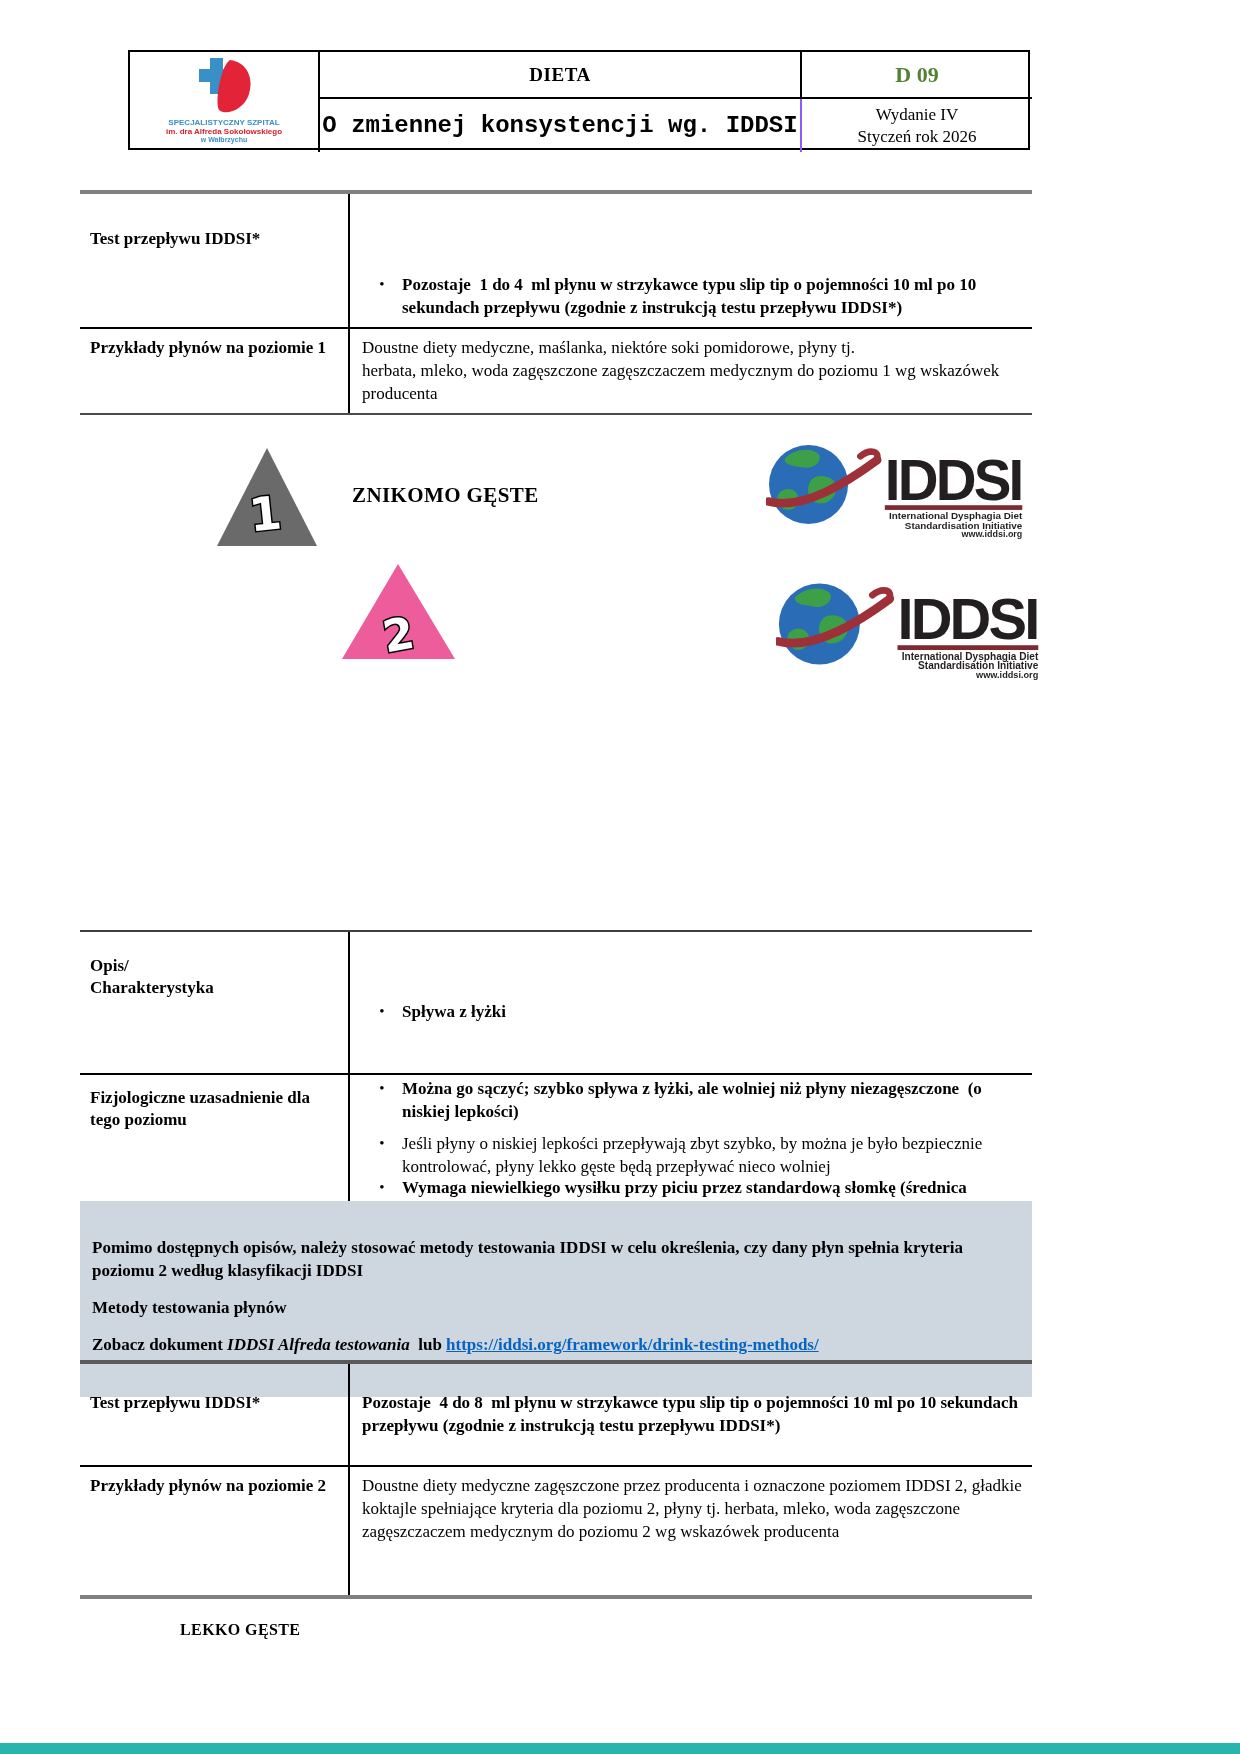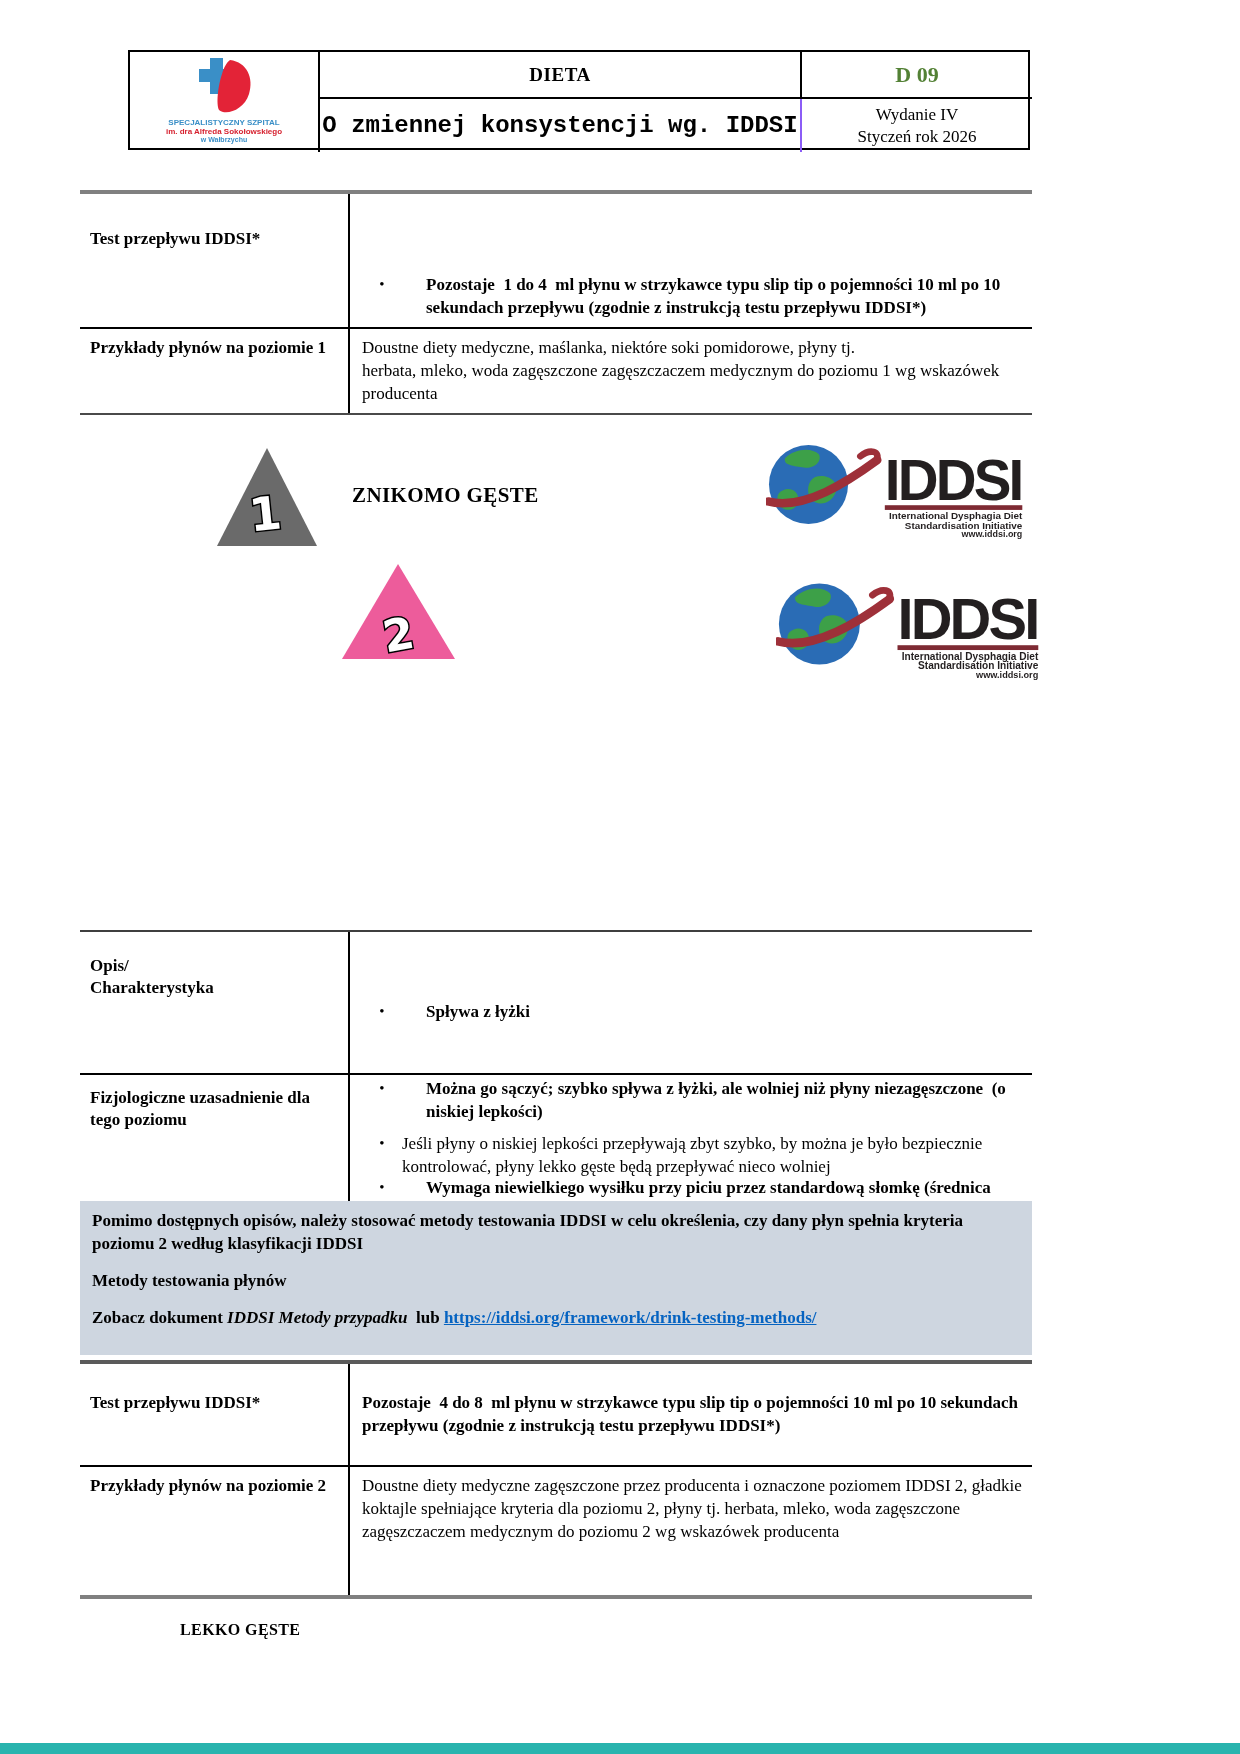--- a/index.html
+++ b/index.html
@@ -24,37 +24,37 @@
   .logo-txt .l2{color:#d6212f;font-size:8px;}
   .logo-txt .l3{color:#3a8fc7;font-size:7px;}
   
   .tbl{position:absolute;left:80px;width:952px;box-sizing:border-box;}
   .row{display:flex;box-sizing:border-box;}
   .cell-l{width:270px;box-sizing:border-box;border-right:2px solid #000;padding:8px 10px 8px 10px;font-weight:bold;font-size:17px;line-height:1.3;white-space:pre-wrap;}
   .cell-r{flex:1;box-sizing:border-box;padding:8px 10px 8px 12px;font-size:17px;line-height:1.35;white-space:pre-wrap;}
   .bullet-line{display:flex;margin:0 0 8px 0;}
   .blt{width:40px;text-align:center;flex:0 0 40px;font-size:15px;}
   .btx{flex:1;white-space:pre-wrap;}
-  .bold{font-weight:bold;margin-left:24px;}
+  .bold{font-weight:bold;}
   
   .t1{top:190px;border-top:4px solid #808080;border-bottom:2px solid #4a4a4a;}
   .t1 .row1{height:135px;border-bottom:2px solid #000;}
   .t1 .row1 .cell-l,.t1 .row1 .cell-r{padding-top:34px;}
   .t1 .row2{height:84px;}
   
   .t2{top:930px;border-top:2px solid #3f3f3f;border-bottom:2px solid #3f3f3f;}
   .t2 .row1{height:143px;border-bottom:2px solid #000;}
   .t2 .row1 .cell-l,.t2 .row1 .cell-r{padding-top:23px;}
   .t2 .row2{height:157px;}
   .t2 .row2 .cell-l,.t2 .row2 .cell-r{padding-top:12px;}
   .gap-bullet{margin-top:34px;}
   
   .note{
-    position:absolute;left:80px;top:1201px;width:952px;height:154px;background:#ced6e0;
-    box-sizing:border-box;padding:9px 14px 0 12px;font-size:17px;font-weight:bold;line-height:1.35;
+    position:absolute;left:80px;top:1201px;width:952px;height:196px;background:#ced6e0;
+    box-sizing:border-box;padding:36px 14px 0 12px;font-size:17px;font-weight:bold;line-height:1.35;
   }
   .note p{margin:0 0 14px 0;white-space:pre-wrap;}
   .note .doc-italic{font-style:italic;}
   .note a{color:#0563c1;text-decoration:underline;}
   
   .t3{top:1360px;border-top:4px solid #5a5a5a;border-bottom:4px solid #808080;}
   .t3 .row1{height:103px;border-bottom:2px solid #000;}
   .t3 .row1 .cell-l,.t3 .row1 .cell-r{padding-top:28px;}
   .t3 .row1 .cell-r{font-weight:bold;}
   .t3 .row2{height:128px;}
@@ -181,21 +181,21 @@
           <span class="blt">•</span>
           <span class="btx">Może być odpowiedni w przypadku nieznacznie obniżonej kontroli języka</span>
         </div>
       </div>
     </div>
   </div>
 
   <div class="note">
     <p>Pomimo dostępnych opisów, należy stosować metody testowania IDDSI w celu określenia, czy dany płyn spełnia kryteria poziomu 2 według klasyfikacji IDDSI</p>
     <p>Metody testowania płynów</p>
-    <p><span>Zobacz dokument </span><span class="doc-italic">IDDSI Metody przypadku</span><span>  lub </span><a href="#">https://iddsi.org/framework/drink-testing-methods/</a></p>
+    <p><span>Zobacz dokument </span><span class="doc-italic">IDDSI Alfreda testowania</span><span>  lub </span><a href="#">https://iddsi.org/framework/drink-testing-methods/</a></p>
   </div>
 
   <div class="tbl t3">
     <div class="row row1">
       <div class="cell-l">Test przepływu IDDSI*</div>
       <div class="cell-r">Pozostaje  4 do 8  ml płynu w strzykawce typu slip tip o pojemności 10 ml po 10 sekundach przepływu (zgodnie z instrukcją testu przepływu IDDSI*)</div>
     </div>
     <div class="row row2">
       <div class="cell-l">Przykłady płynów na poziomie 2</div>
       <div class="cell-r">Doustne diety medyczne zagęszczone przez producenta i oznaczone poziomem IDDSI 2, gładkie koktajle spełniające kryteria dla poziomu 2, płyny tj. herbata, mleko, woda zagęszczone zagęszczaczem medycznym do poziomu 2 wg wskazówek producenta</div>

